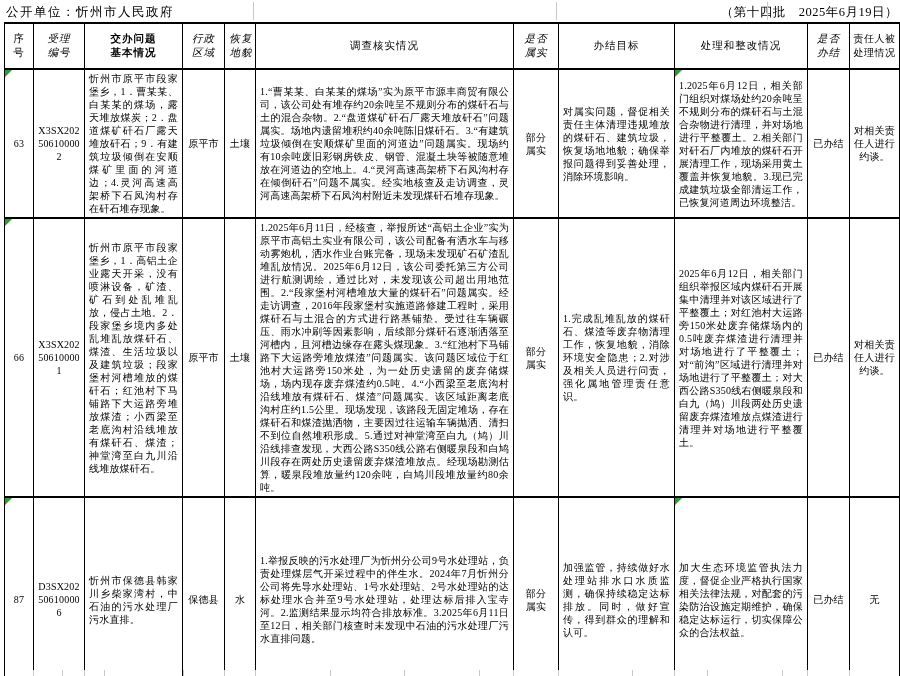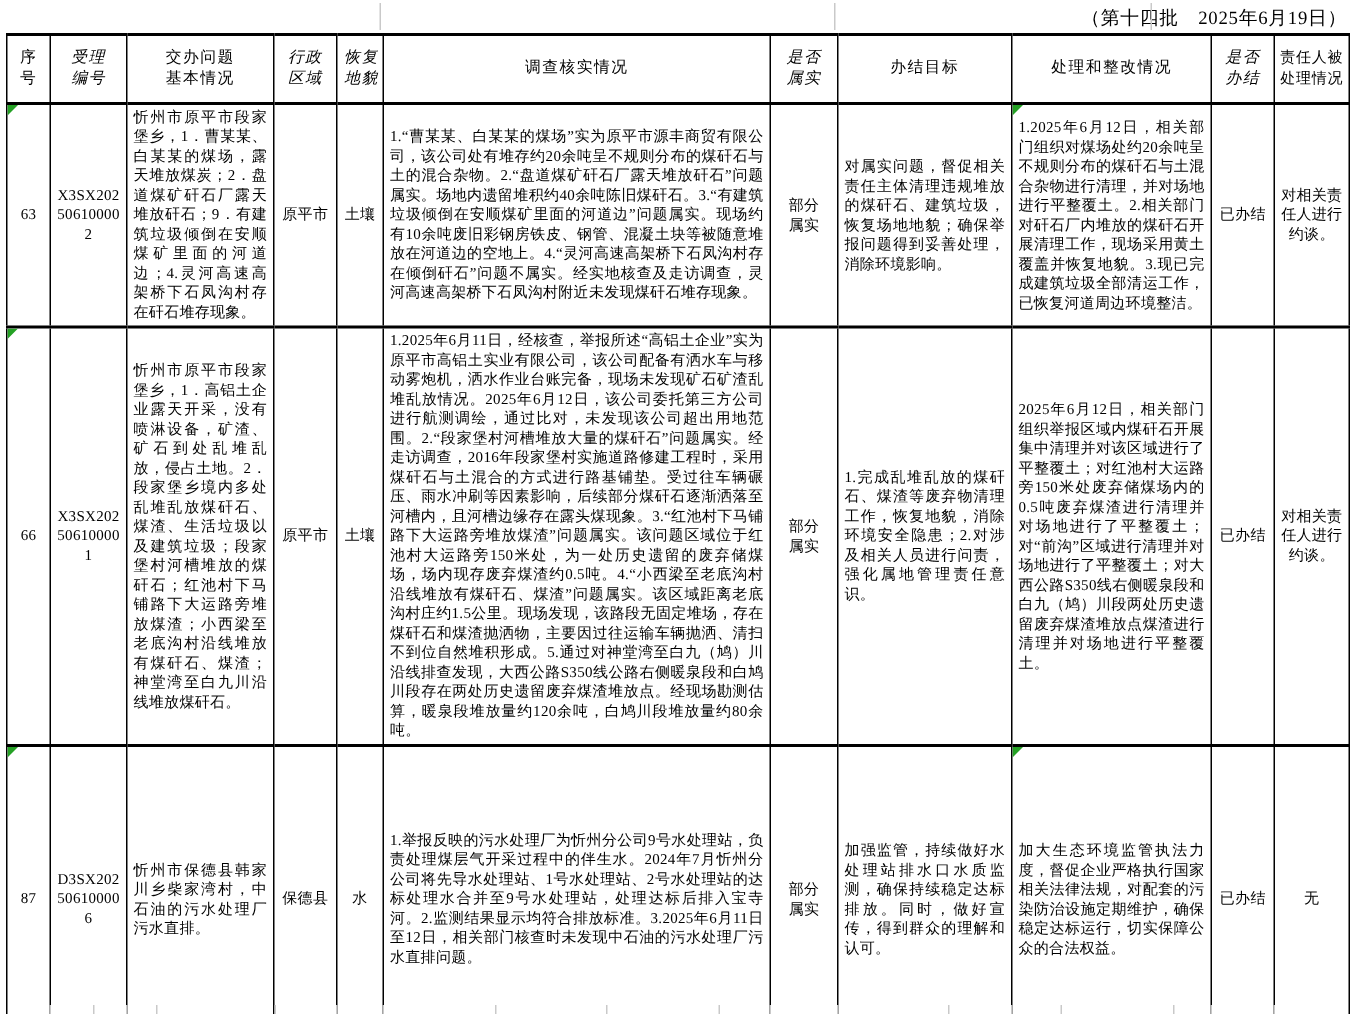--- a/index.html
+++ b/index.html
@@ -16,21 +16,21 @@
   table.report { position:absolute; top:22px; left:4px; width:895px; border-collapse:collapse; table-layout:fixed; }
   .report th, .report td {
     border-left:1px solid #000; border-right:1px solid #000;
     border-top:2px solid #000; border-bottom:2px solid #000;
     vertical-align:middle; position:relative; overflow:hidden;
     font-weight:normal; padding:2px 4px; box-sizing:border-box;
   }
   .report th { font-size:10.5px; line-height:14px; text-align:center; letter-spacing:1px; padding:1px; }
   .report td { font-size:10px; line-height:13px; letter-spacing:0.2px; }
   .hin  { display:inline-block; vertical-align:middle; }
-  .w1 { width:13px; } .w2 { width:30px;font-style:italic; } .w4 { width:52px; } .w4s { width:44px; font-size:10px; letter-spacing:0.5px; }
+  .w1 { width:13px; } .w2 { width:30px;font-style:italic; } .w4 { width:52px;font-weight:bold; } .w4s { width:44px; font-size:10px; letter-spacing:0.5px; }
   .cen { text-align:center; }
   .jus { text-align:justify; text-align-last:left; }
   .c-caseno  { word-break:break-all; font-size:10.5px; line-height:14px; }
   .c-problem { padding:3px 6px; }
   .c-invest  { font-size:9.8px; line-height:12.5px; padding:2px 6px; }
   .c-goal    { padding:2px 6px; }
   .c-rect    { font-size:9.9px; line-height:12.1px; padding:2px 5px; }
   .c-account { padding:2px 3px; }
   tr.rh-head { height:46px; }
   tr.rh-r1 { height:145px; }
@@ -41,20 +41,21 @@
          border-top:7px solid #25a125; border-right:7px solid transparent; }
   
   .bstub { position:absolute; bottom:0; height:6px; width:1px; background:#c9c9c9; }
 </style>
 </head>
 <body>
 
 <div class="sheet">
 
   <div class="titlebar">
+    <span class="title-left">公开单位：忻州市人民政府</span>
     <span class="title-right">（第十四批　2025年6月19日）</span>
     <span class="vgrid" style="left:253px;"></span>
     <span class="vgrid" style="left:556px;"></span>
     <span class="vgrid" style="left:767px;"></span>
   </div>
 
   <table class="report">
     <colgroup>
       <col style="width:29px">
         <col style="width:51px">

